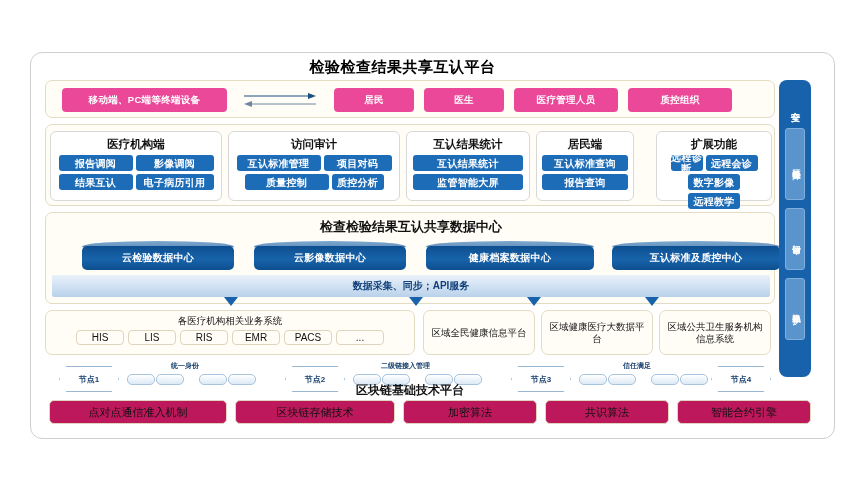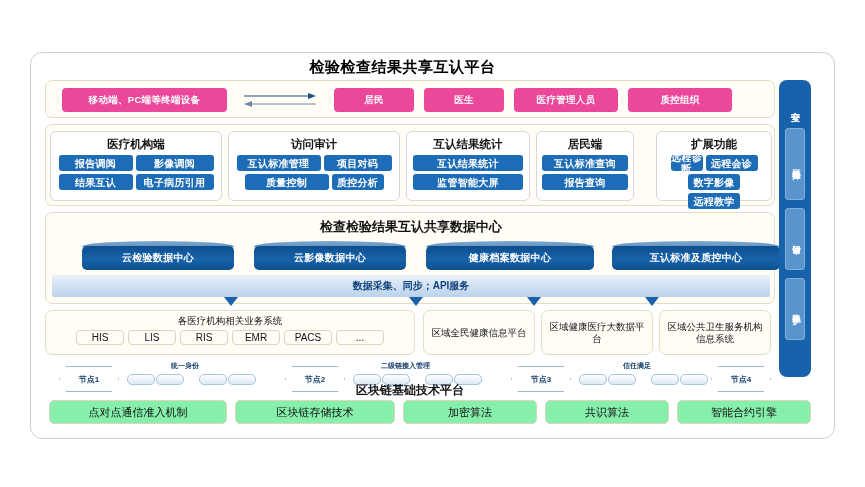--- a/index.html
+++ b/index.html
@@ -117,21 +117,21 @@
   .chainlabel{
     position:absolute;top:-1px;font-size:7px;font-weight:bold;color:#17406d;
     white-space:nowrap;
   }
   .bc-title{
     position:absolute;left:45px;top:382px;width:730px;text-align:center;
     font-size:12px;font-weight:bold;color:#111;
   }
   .bcrow{position:absolute;left:45px;top:400px;width:730px;height:26px;}
   .bcbox{
-    position:absolute;top:0;height:24px;background:#86efac;
+    position:absolute;top:0;height:24px;background:#be185d;
     border:1px solid #ddd5bd;border-radius:5px;box-sizing:border-box;
     display:flex;align-items:center;justify-content:center;
     font-size:11px;color:#111;
   }
   
   .rail{
     position:absolute;left:779px;top:80px;width:32px;height:297px;
     background:#1862ab;border-radius:8px;
   }
   .rail .hdr{

